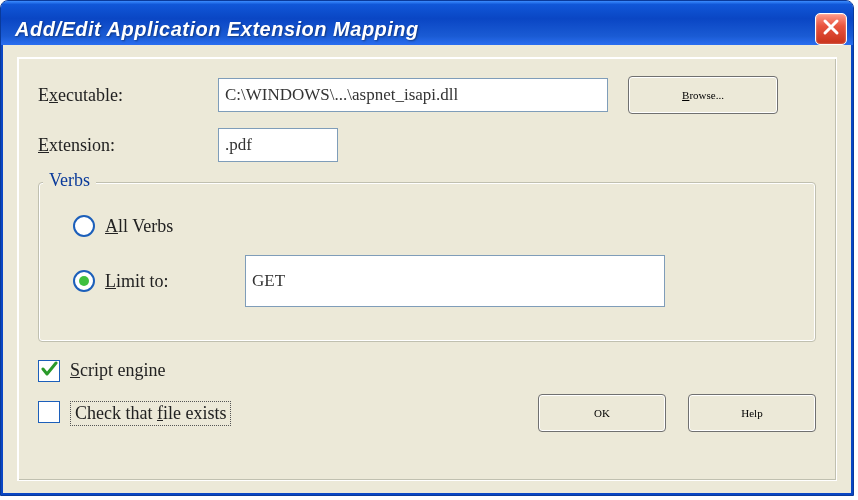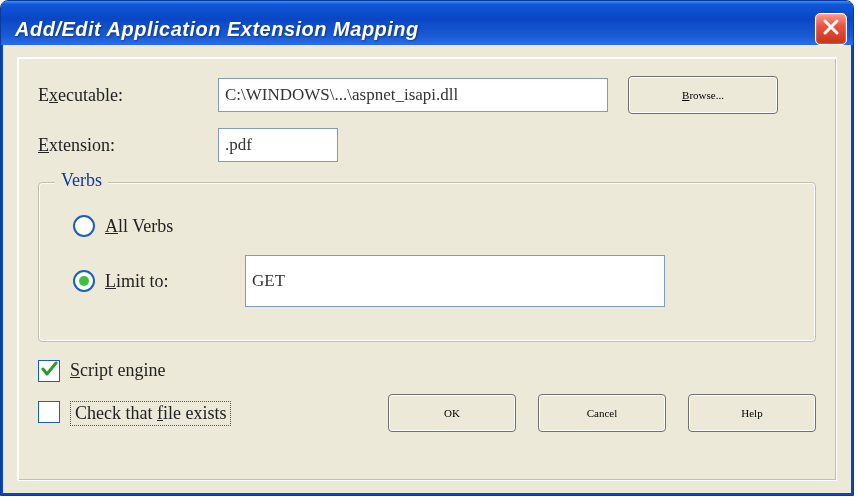--- a/index.html
+++ b/index.html
@@ -111,21 +111,21 @@
     border: 1px solid #c0c0b0;
     border-radius: 4px;
     box-shadow: inset 0 0 0 1px #fff;
     padding: 14px 20px 20px 20px;
     margin-top: 6px;
     position: relative;
   }
   .groupbox .legend {
     position: absolute;
     top: -13px;
-    left: 16px;
+    left: 4px;
     background: #ece9d8;
     padding: 0 6px;
     color: #0a3a9a;
     font-size: 18px;
   }
   .radio-row {
     display: flex;
     align-items: center;
     margin: 18px 0 14px 14px;
   }
@@ -247,20 +247,19 @@
       <div class="bottom-row">
         <div class="checkbox-row" style="margin-top:0">
           <span class="cb"></span>
           <span class="focus-label">
             <span>Check that </span><span class="accel">f</span><span>ile exists</span>
           </span>
         </div>
 
         <div class="button-bar">
           <button class="xp-btn">OK</button>
-          <button class="xp-btn">Cancel</button>
           <button class="xp-btn">Help</button>
         </div>
       </div>
 
     </div>
   </div>
 </div>
 
 </body></html>

